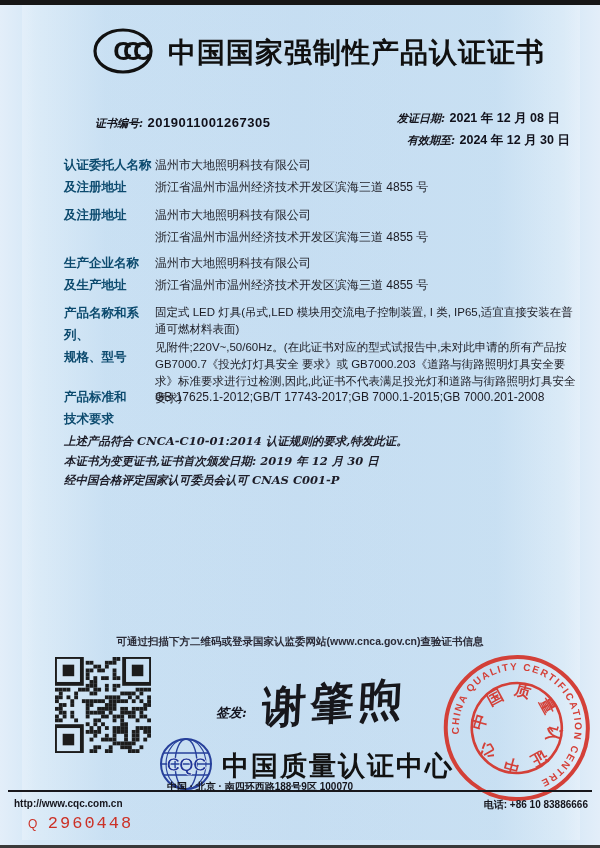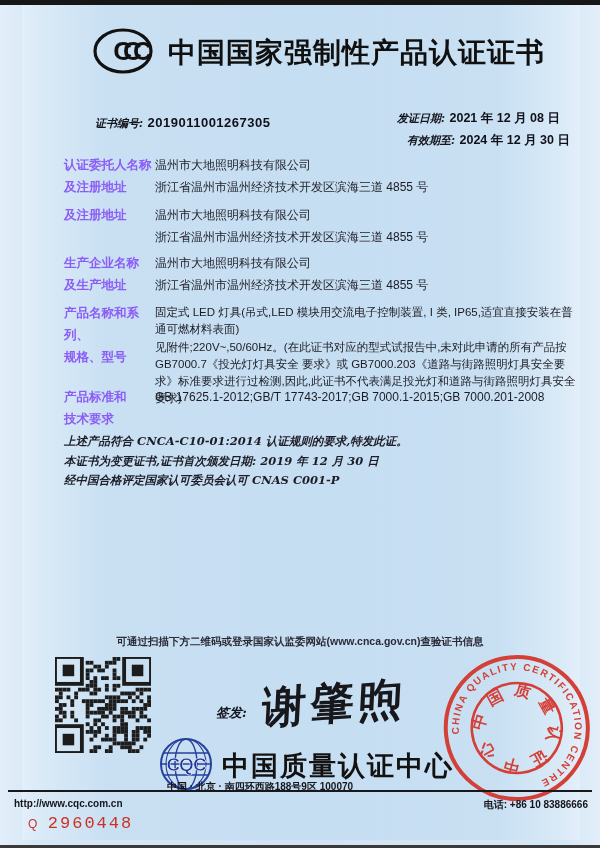--- a/index.html
+++ b/index.html
@@ -11,21 +11,21 @@
   .edge-top{position:absolute;top:0;left:0;width:600px;height:5px;background:#161616;}
   .edge-bottom{position:absolute;bottom:0;left:0;width:600px;height:3px;background:#3a3a3a;}
   .panel{position:absolute;left:22px;right:20px;top:5px;bottom:8px;
     background:linear-gradient(90deg,rgba(255,255,255,.25),rgba(176,209,236,.28) 15%,rgba(176,209,236,.30) 85%,rgba(255,255,255,.25));
     pointer-events:none;}
   .abs{position:absolute;}
   .title{font-size:28px;font-weight:bold;letter-spacing:1px;color:#101010;}
   .kai{font-family:"DejaVu Serif",serif;font-style:italic;font-weight:bold;font-size:11px;color:#14141c;}
   .metaval{font-size:13px;font-weight:bold;color:#10101a;letter-spacing:.5px;}
   .dateval{font-size:12.5px;font-weight:bold;color:#10101a;}
-  .flabel{font-size:12.5px;font-weight:bold;color:#8b5cf6;line-height:22px;}
+  .flabel{font-size:12.5px;font-weight:bold;color:#0c4a6e;line-height:22px;}
   .fvalue{font-size:12px;font-weight:500;color:#1c1c24;line-height:22px;}
   .fpara{font-size:11.5px;font-weight:500;color:#1c1c24;line-height:17px;}
   .fpara p{margin:0 0 1px 0;}
   .statements{font-family:"DejaVu Serif",serif;font-style:italic;font-size:11.5px;
     font-weight:600;color:#1d1d28;line-height:19.5px;}
   .verify{font-size:10.5px;color:#2a2a36;font-weight:600;}
   .signlabel{font-family:"DejaVu Serif",serif;font-style:italic;font-weight:bold;font-size:13px;color:#15151f;}
   .signature{font-size:44px;font-weight:700;color:#17171c;
     transform:rotate(-4deg) skewX(-7deg);letter-spacing:4px;font-family:"DejaVu Serif",serif;}
   .cqcname{font-size:27px;font-weight:600;color:#121212;letter-spacing:2px;}

